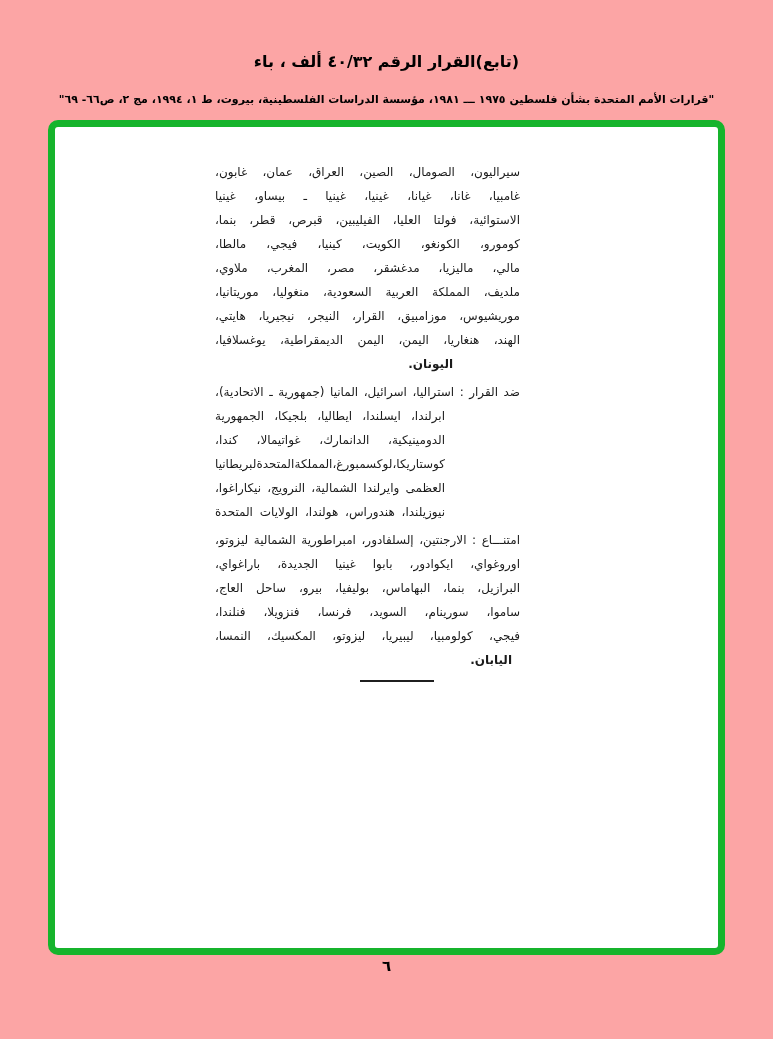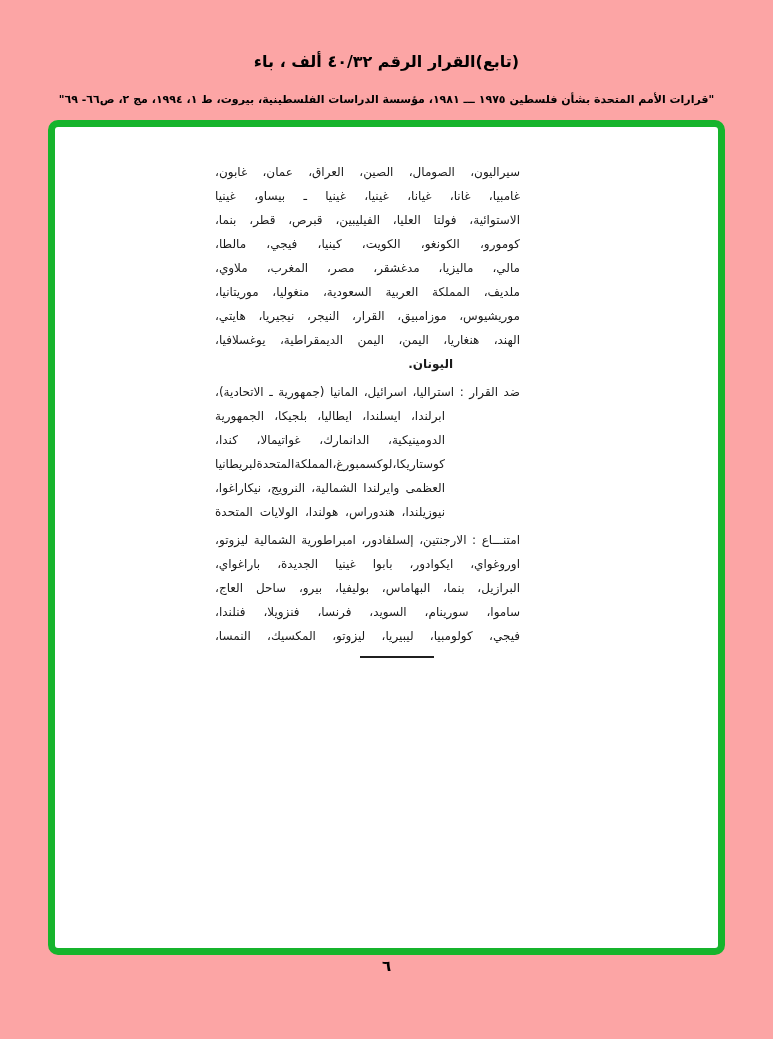--- a/index.html
+++ b/index.html
@@ -223,19 +223,22 @@
           <span>فنلندا،</span>
         </div>
         <div class="line" style="padding-right: 0px;">
           <span>فيجي،</span>
           <span>كولومبيا،</span>
           <span>ليبيريا،</span>
           <span>ليزوتو،</span>
           <span>المكسيك،</span>
           <span>النمسا،</span>
         </div>
+        <div class="line last" style="padding-right: 8px;">
+          <span>اليابان.</span>
+        </div>
       </div>
       <div class="end-rule"></div>
     </div>
 
   <div class="page-number">٦</div>
 
 </div>
 
 </body></html>

